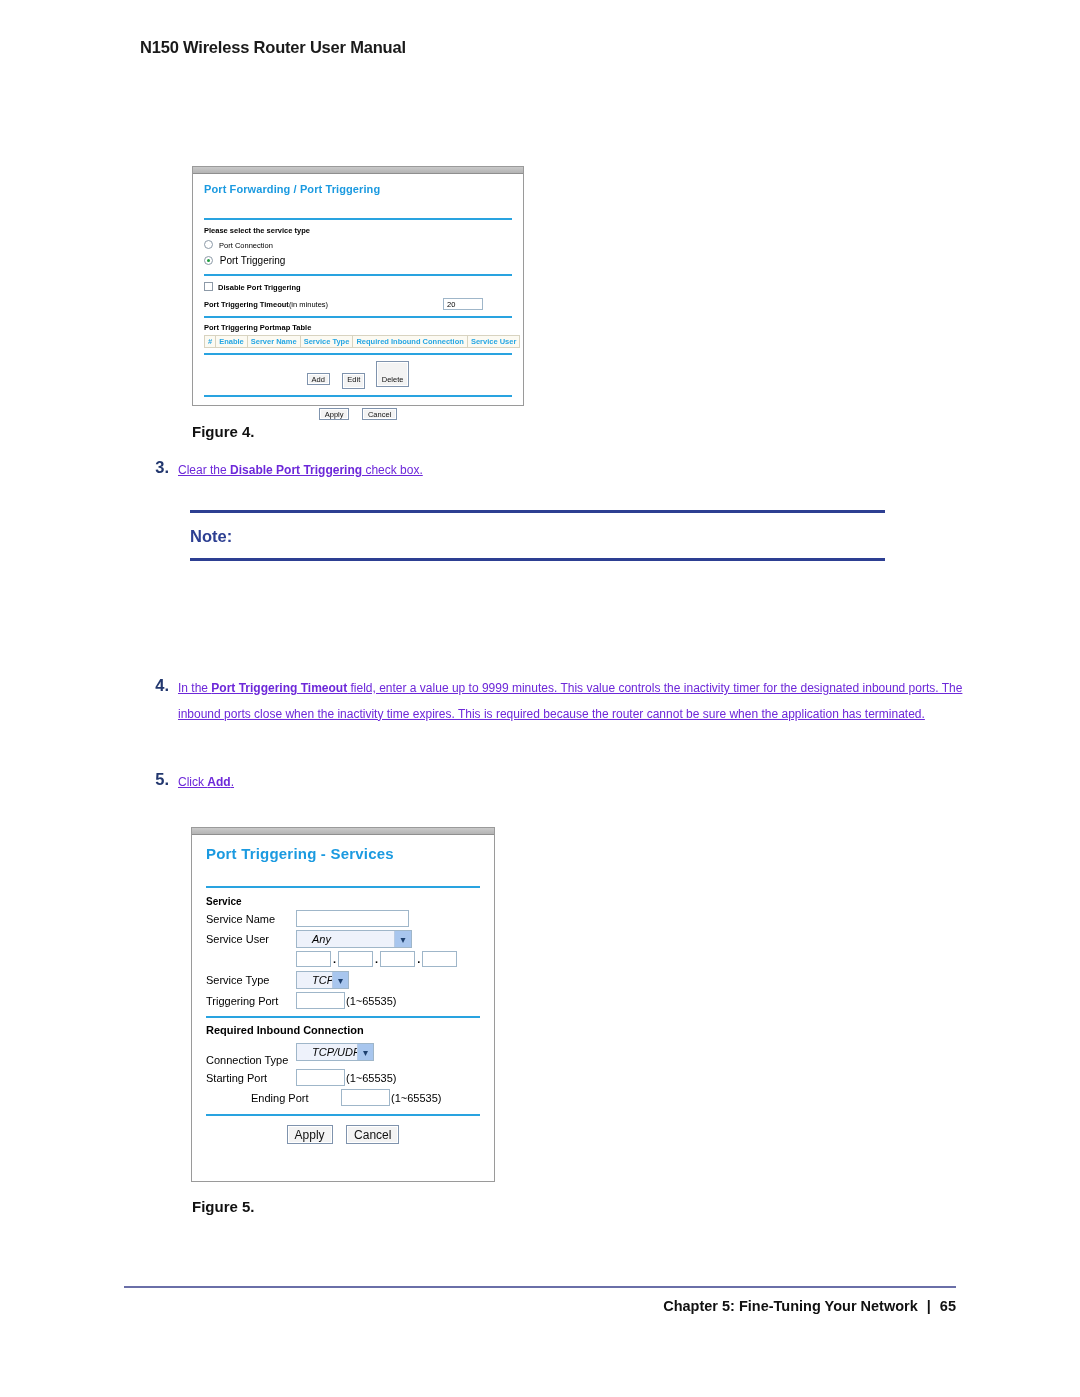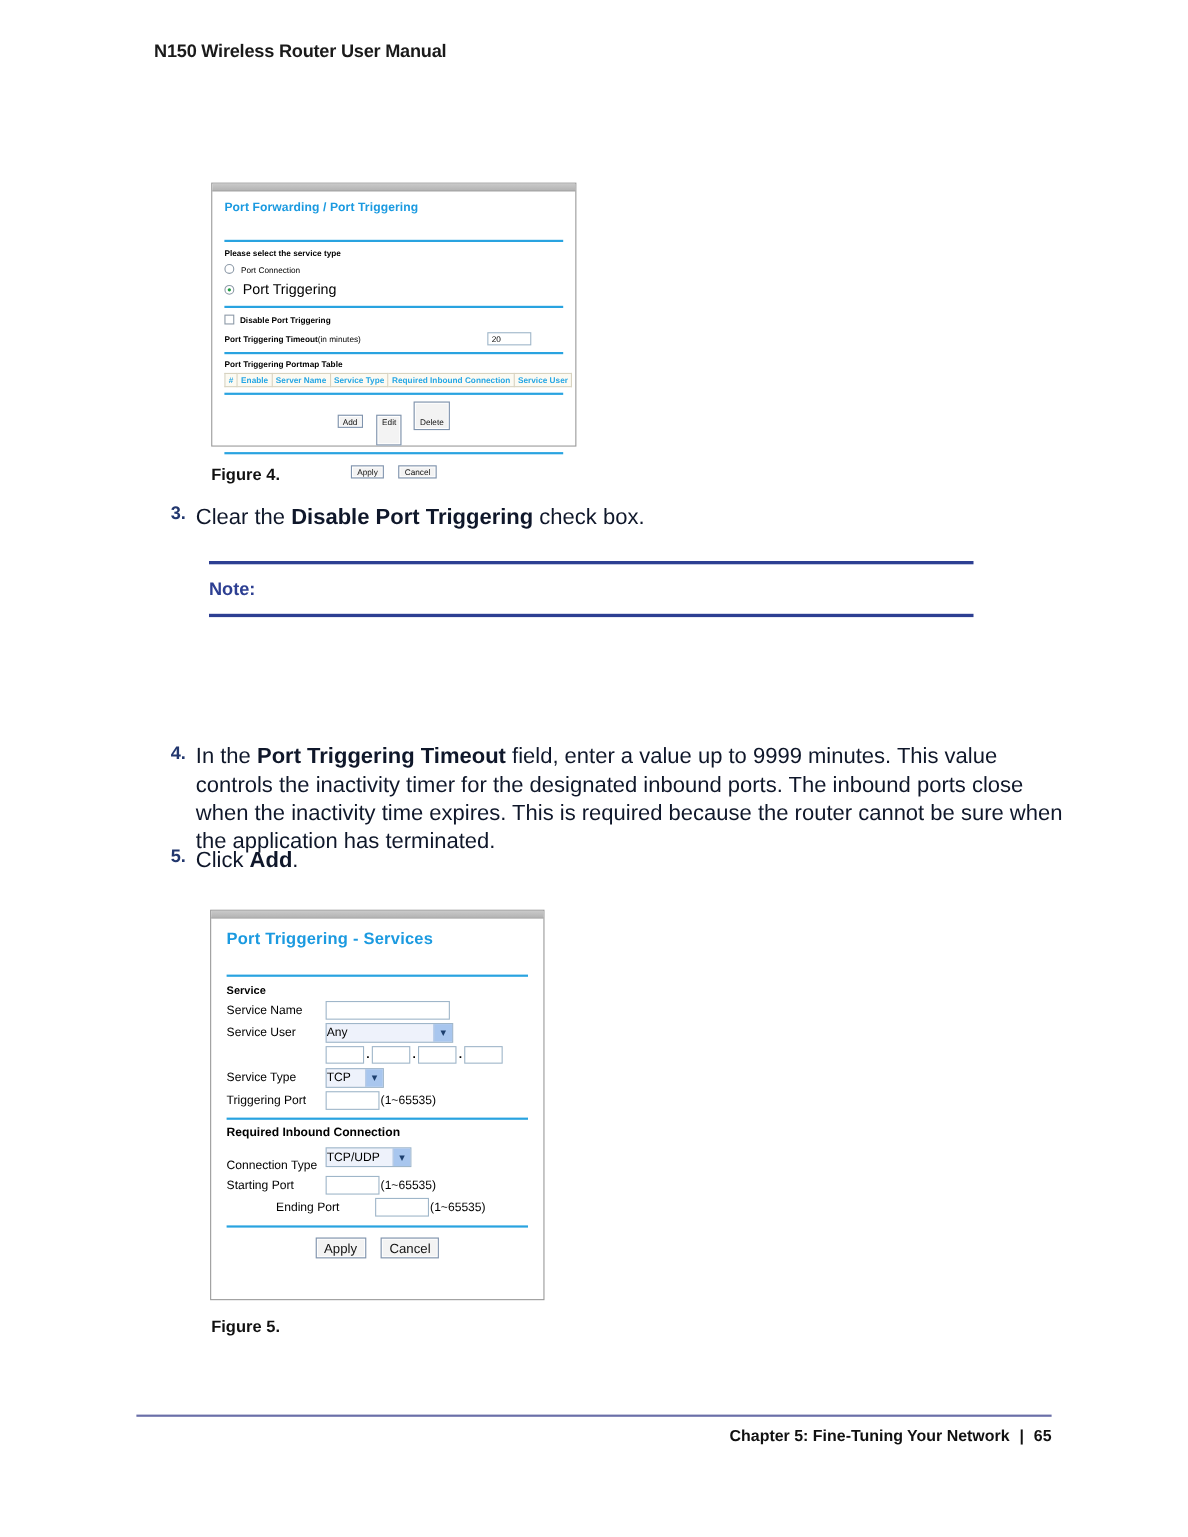--- a/index.html
+++ b/index.html
@@ -97,21 +97,22 @@
     display: inline-block;
     background: #eef2fb;
     border: 1px solid #9fb6c9;
     box-sizing: border-box;
     position: relative;
     vertical-align: middle;
     white-space: nowrap;
   }
   .tselect .sel-text {
     display: inline-block;
-    padding-left: 0;
+    padding-left: 15px;
+    font-style: italic;
   }
   .tselect .sel-arrow {
     display: inline-block;
     background: #a8c6ee;
     border-left: 1px solid #b8cbe4;
     text-align: center;
     color: #1c3f6e;
     font-size: 9px;
     line-height: 1;
     height: 100%;
@@ -164,23 +165,24 @@
     color: #22376e;
     font-weight: bold;
     font-size: 16.5px;
     width: 28px;
     flex: 0 0 28px;
     text-align: right;
     padding-right: 9px;
     box-sizing: border-box;
   }
   .step-body {
-    font-size: 20px;
+    font-size: 12px;
     line-height: 25.5px;
-    color: #0f172a;
+    color: #6d28d9;
+    text-decoration: underline;
   }
   .step-body b { font-weight: bold; }
 
   
   .note-block {
     position: absolute;
     border-top: 3px solid #2d3f92;
     border-bottom: 3px solid #2d3f92;
     box-sizing: border-box;
   }
@@ -237,21 +239,21 @@
 
     <div class="rule-cyan" style="margin-top:23px;"></div>
 
     <div style="font-size:7.5px; font-weight:bold; margin-top:6px;">Please select the service type</div>
 
     <div style="margin-top:5px; font-size:7.5px;">
       <span class="radio"></span>
       <span style="margin-left:4px;">Port Connection</span>
     </div>
 
-    <div style="margin-top:5px; font-size:13px;">
+    <div style="margin-top:5px; font-size:10px;">
       <span class="radio checked"></span>
       <span style="margin-left:4px;">Port Triggering</span>
     </div>
 
     <div class="rule-cyan" style="margin-top:8px;"></div>
 
     <div style="margin-top:6px; font-size:7.5px;">
       <span class="cbox"></span>
       <span class="ui-bold" style="margin-left:3px;">Disable Port Triggering</span>
     </div>
@@ -279,21 +281,21 @@
           <th>Required Inbound Connection</th>
           <th>Service User</th>
         </tr>
       </thead>
     </table>
 
     <div class="rule-cyan" style="margin-top:5px;"></div>
 
     <div style="margin-top:6px; text-align:center;">
       <span class="pbtn" style="min-width:22px; height:12px; line-height:11px; font-size:7.5px; padding:0 4px;">Add</span>
-      <span class="pbtn" style="min-width:20px; height:28px; line-height:11px; font-size:7.5px; padding:0 4px; margin-left:8px;">Edit</span>
+      <span class="pbtn" style="min-width:20px; height:16px; line-height:11px; font-size:7.5px; padding:0 4px; margin-left:8px;">Edit</span>
       <span class="pbtn" style="min-width:30px; height:12px; line-height:11px; font-size:7.5px; padding:12px 5px; margin-left:6px;">Delete</span>
     </div>
 
     <div class="rule-cyan" style="margin-top:6px;"></div>
 
     <div style="margin-top:6px; text-align:center;">
       <span class="pbtn" style="min-width:28px; height:12px; line-height:11px; font-size:7.5px; padding:0 5px;">Apply</span>
       <span class="pbtn" style="min-width:32px; height:12px; line-height:11px; font-size:7.5px; padding:0 5px; margin-left:8px;">Cancel</span>
     </div>
 

